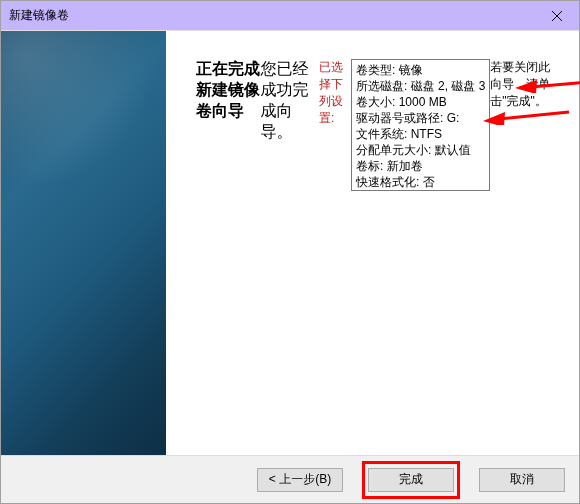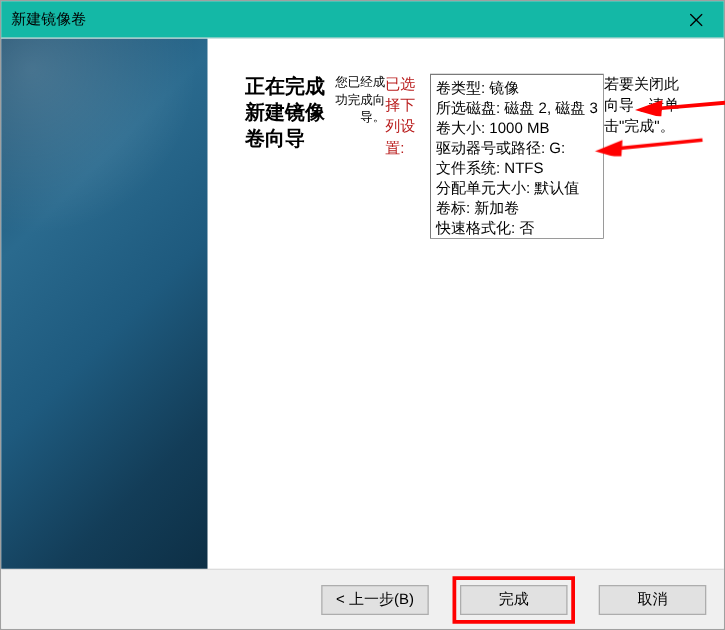--- a/index.html
+++ b/index.html
@@ -14,21 +14,21 @@
     .window {
       width: 580px;
       height: 504px;
       border: 1px solid #a0a0a0;
       display: flex;
       flex-direction: column;
       background: #fff;
     }
     .titlebar {
       height: 30px;
-      background: #14b8a6;
+      background: #c4b5fd;
       display: flex;
       align-items: center;
       justify-content: space-between;
       border-bottom: 1px solid #e0e0e0;
       padding-left: 8px;
     }
     .titlebar-title {
       font-size: 12px;
       color: #000;
     }
@@ -66,23 +66,22 @@
       display: flex;
       flex-direction: row;
     }
     .heading {
       font-size: 16px;
       font-weight: bold;
       color: #000;
       margin-bottom: 48px;
     }
     .msg1 {
-      font-size: 10px;
-      color: #000;
-      text-align: right;
+      font-size: 16px;
+      color: #000;
     }
     .msg2 {
       font-size: 12px;
       color: #b91c1c;
       margin-bottom: 6px;
     }
     .listbox-wrap {
       position: relative;
       margin-bottom: 18px;
     }

